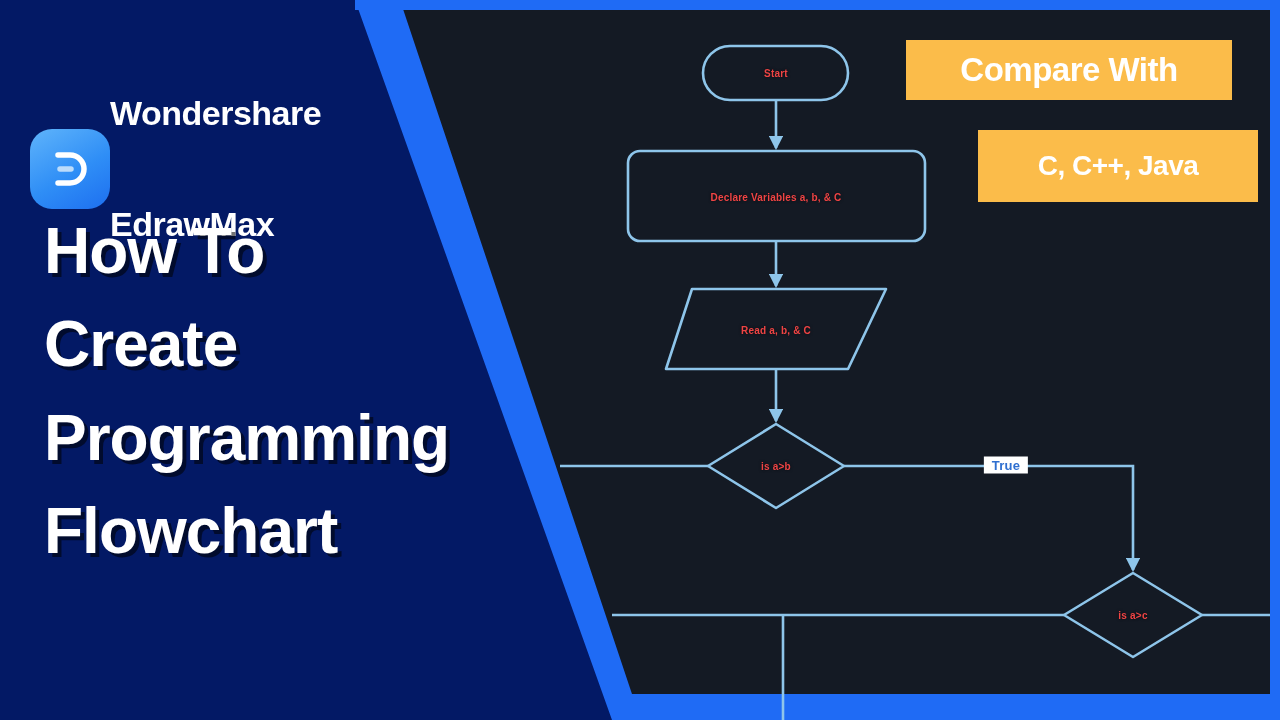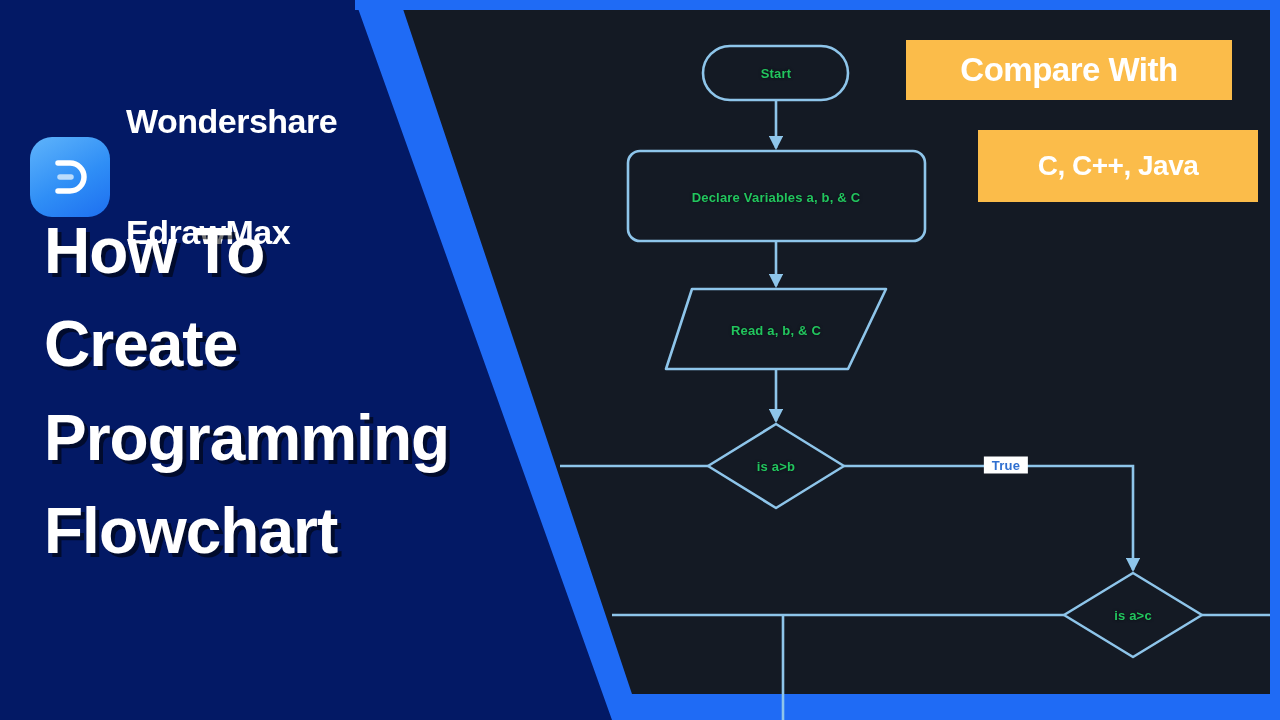--- a/index.html
+++ b/index.html
@@ -54,24 +54,24 @@
   #blue-right-bar {
     position: absolute;
     right: 0; top: 0;
     width: 10px; height: 720px;
     background: #1f6bf5;
   }
 
   
   #brand {
     position: absolute;
-    left: 30px; top: 30px;
+    left: 30px; top: 22px;
     display: flex;
     align-items: center;
-    gap: 16px;
+    gap: 0;
     z-index: 7;
   }
   #logo-tile {
     width: 80px; height: 80px;
     border-radius: 22px;
     background: linear-gradient(150deg, #5fb4fb 0%, #2f8ef6 55%, #1d6ff0 100%);
     display: flex;
     align-items: center;
     justify-content: center;
     flex: 0 0 auto;
@@ -127,22 +127,22 @@
   #flow-svg {
     position: absolute;
     left: 0; top: 0;
     width: 1280px; height: 720px;
     z-index: 5;
     pointer-events: none;
   }
   .flow-label {
     position: absolute;
     z-index: 6;
-    color: #22c55e;
-    font-size: 13px;
+    color: #ef4444;
+    font-size: 10px;
     font-weight: bold;
     white-space: nowrap;
     letter-spacing: 0.2px;
     transform: translate(-50%, -50%);
     text-shadow: 0 0 3px rgba(0,0,0,0.6);
   }
   #label-true {
     background: #ffffff;
     color: #2f6fd0;
     padding: 1px 8px;

